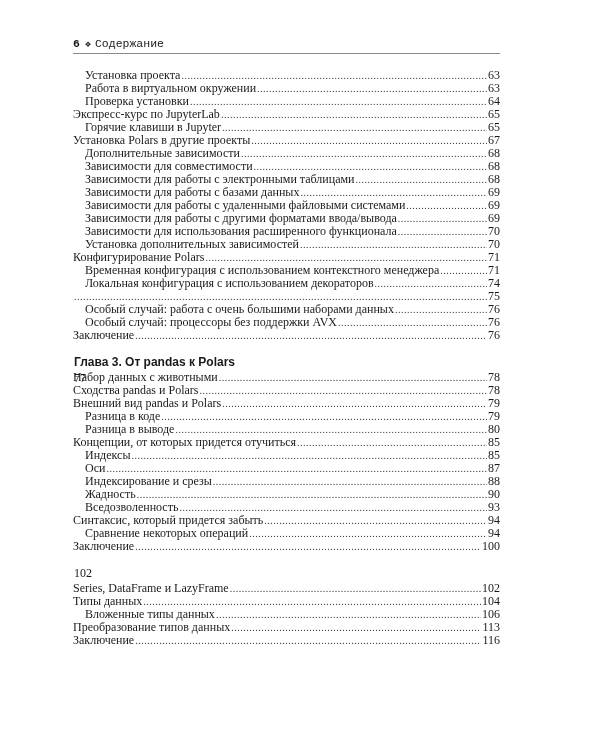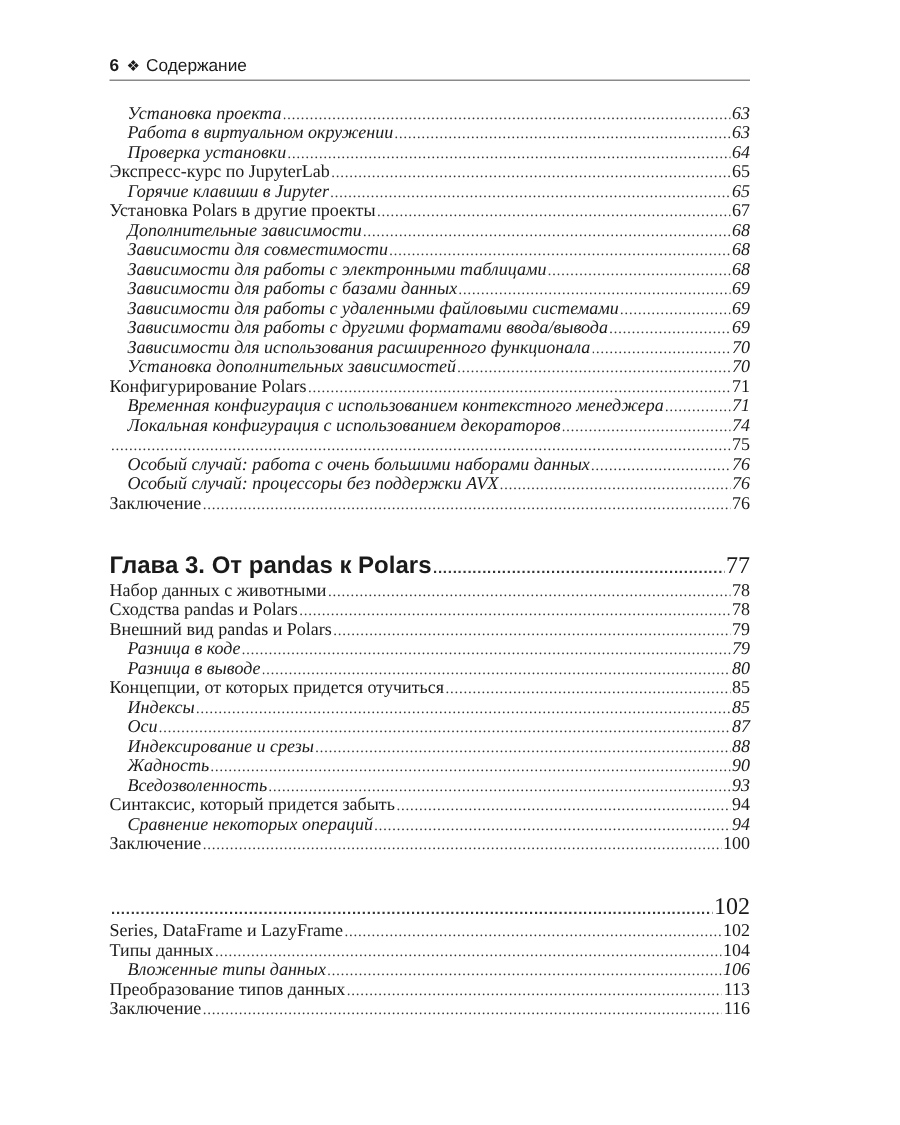--- a/index.html
+++ b/index.html
@@ -1,27 +1,27 @@
 <!DOCTYPE html>
 <html><head>
 <meta charset="utf-8">
 <style>
   html, body { margin: 0; padding: 0; background: #ffffff; }
   body { width: 600px; height: 750px; position: relative; overflow: hidden; font-family: "Liberation Serif", serif; color: #1a1a1a; }
-  .page-header { position: absolute; left: 73px; top: 37px; width: 427px; height: 16px; border-bottom: 1.5px solid #8a8a8a; font-family: Liberation Sans, sans-serif; font-size: 11.5px; line-height: 14px; }
+  .page-header { position: absolute; left: 73px; top: 37px; width: 427px; height: 16px; border-bottom: 1.5px solid #8a8a8a; font-family: Liberation Mono, monospace; font-size: 11.5px; line-height: 14px; }
   .page-header .num { font-weight: bold; }
   .page-header .orn { margin: 0 4px 0 5px; font-size: 10px; }
   .toc { position: absolute; left: 73px; top: 69px; width: 427px; }
   .toc-row { display: flex; align-items: baseline; height: 13px; line-height: 13px; font-size: 12px; white-space: nowrap; }
-  .toc-row.l2 { padding-left: 12px; font-style: italic; }
+  .toc-row.l2 { padding-left: 12px; }
   .toc-row .title { flex: 0 0 auto; }
   .toc-row .leader { flex: 1 1 auto; overflow: hidden; margin: 0 1px; color: #333; font-size: 10px; letter-spacing: 0.5px; }
   .toc-row .leader::before { content: "........................................................................................................................................................................................................................................"; }
   .toc-row .page { flex: 0 0 auto; text-align: left; }
-  .toc-row.chapter { font-family: "Liberation Sans", sans-serif; font-weight: bold; font-size: 16px; height: 16px; line-height: 16px; margin-top: 28px; margin-bottom: 1px; }
+  .toc-row.chapter { font-family: "Liberation Sans", sans-serif; font-weight: bold; font-size: 12px; height: 16px; line-height: 16px; margin-top: 12px; margin-bottom: 1px; flex-direction: column; }
   .toc-row.chapter .page { font-family: "Liberation Serif", serif; font-weight: normal; }
 </style>
 </head>
 <body>
 
 <div class="page-header">
   <span class="num">6</span><span class="orn">❖</span><span>Содержание</span>
 </div>
 
 <div class="toc" id="toc">

